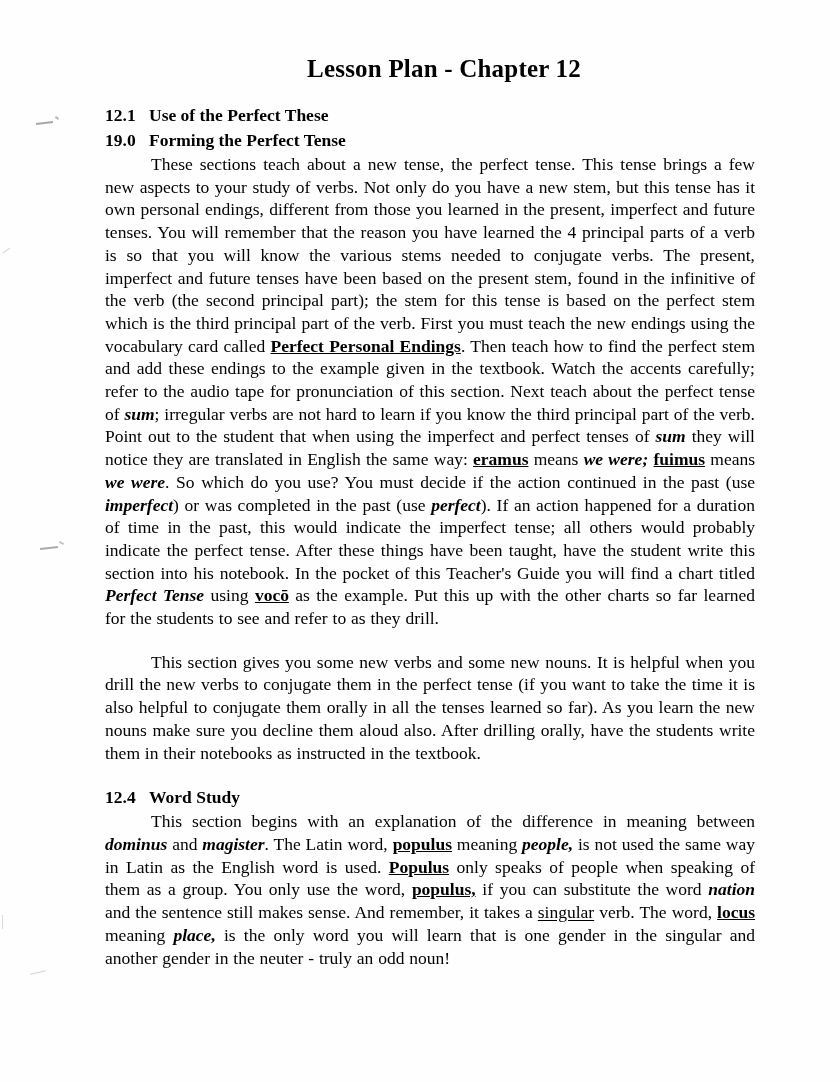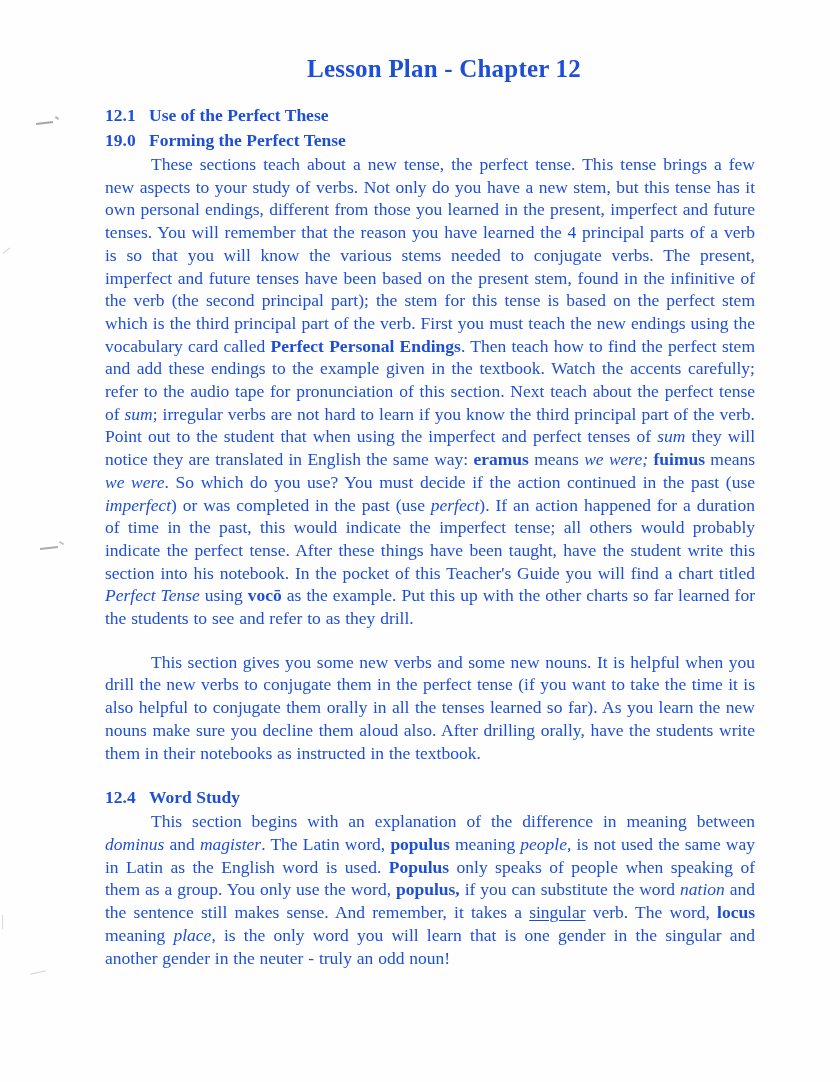--- a/index.html
+++ b/index.html
@@ -2,21 +2,21 @@
 <html><head>
 <meta charset="utf-8">
 <style>
   html, body { margin: 0; padding: 0; background: #ffffff; }
   .page {
     position: relative;
     width: 840px;
     height: 1082px;
     background: #fefefe;
     font-family: "Liberation Serif", serif;
-    color: #1d4ed8;
+    color: #000000;
     overflow: hidden;
   }
   .doc-title {
     margin: 0;
     padding-top: 55px;
     padding-left: 48px; 
     text-align: center;
     font-size: 25px;
     font-weight: bold;
     letter-spacing: 0.2px;
@@ -36,22 +36,22 @@
   }
   .hnum { display: inline-block; width: 44px; }
   .para {
     margin: 0;
     font-size: 17.5px;
     line-height: 22.7px;
     text-align: justify;
     text-indent: 46px;
     word-spacing: 0.5px;
   }
-  .r-b { font-weight: bold; }
-  .r-i { font-style: italic; }
+  .r-b { font-weight: bold; text-decoration: underline; }
+  .r-i { font-style: italic; font-weight: bold; }
   .r-u { text-decoration: underline; text-underline-offset: 2px; }
   
   .pencil { position: absolute; pointer-events: none; }
   .pm1 { left: 36px; top: 122px; width: 17px; border-top: 2px solid #8a8a8a; transform: rotate(-6deg); opacity: 0.75; }
   .pm1b { left: 55px; top: 117px; width: 4px;  border-top: 2px solid #9a9a9a; transform: rotate(35deg); opacity: 0.7; }
   .pm2 { left: 2px;  top: 250px; width: 9px;  border-top: 1.5px solid #b5b5b5; transform: rotate(-35deg); opacity: 0.6; }
   .pm3 { left: 40px; top: 547px; width: 18px; border-top: 2px solid #8f8f8f; transform: rotate(-7deg); opacity: 0.75; }
   .pm3b { left: 59px; top: 542px; width: 5px; border-top: 2px solid #a0a0a0; transform: rotate(30deg); opacity: 0.65; }
   .pm4 { left: 2px;  top: 915px; width: 3px; height: 14px; border-left: 1.5px solid #bdbdbd; opacity: 0.55; }
   .pm5 { left: 30px; top: 972px; width: 16px; border-top: 1.5px solid #b0b0b0; transform: rotate(-12deg); opacity: 0.55; }

